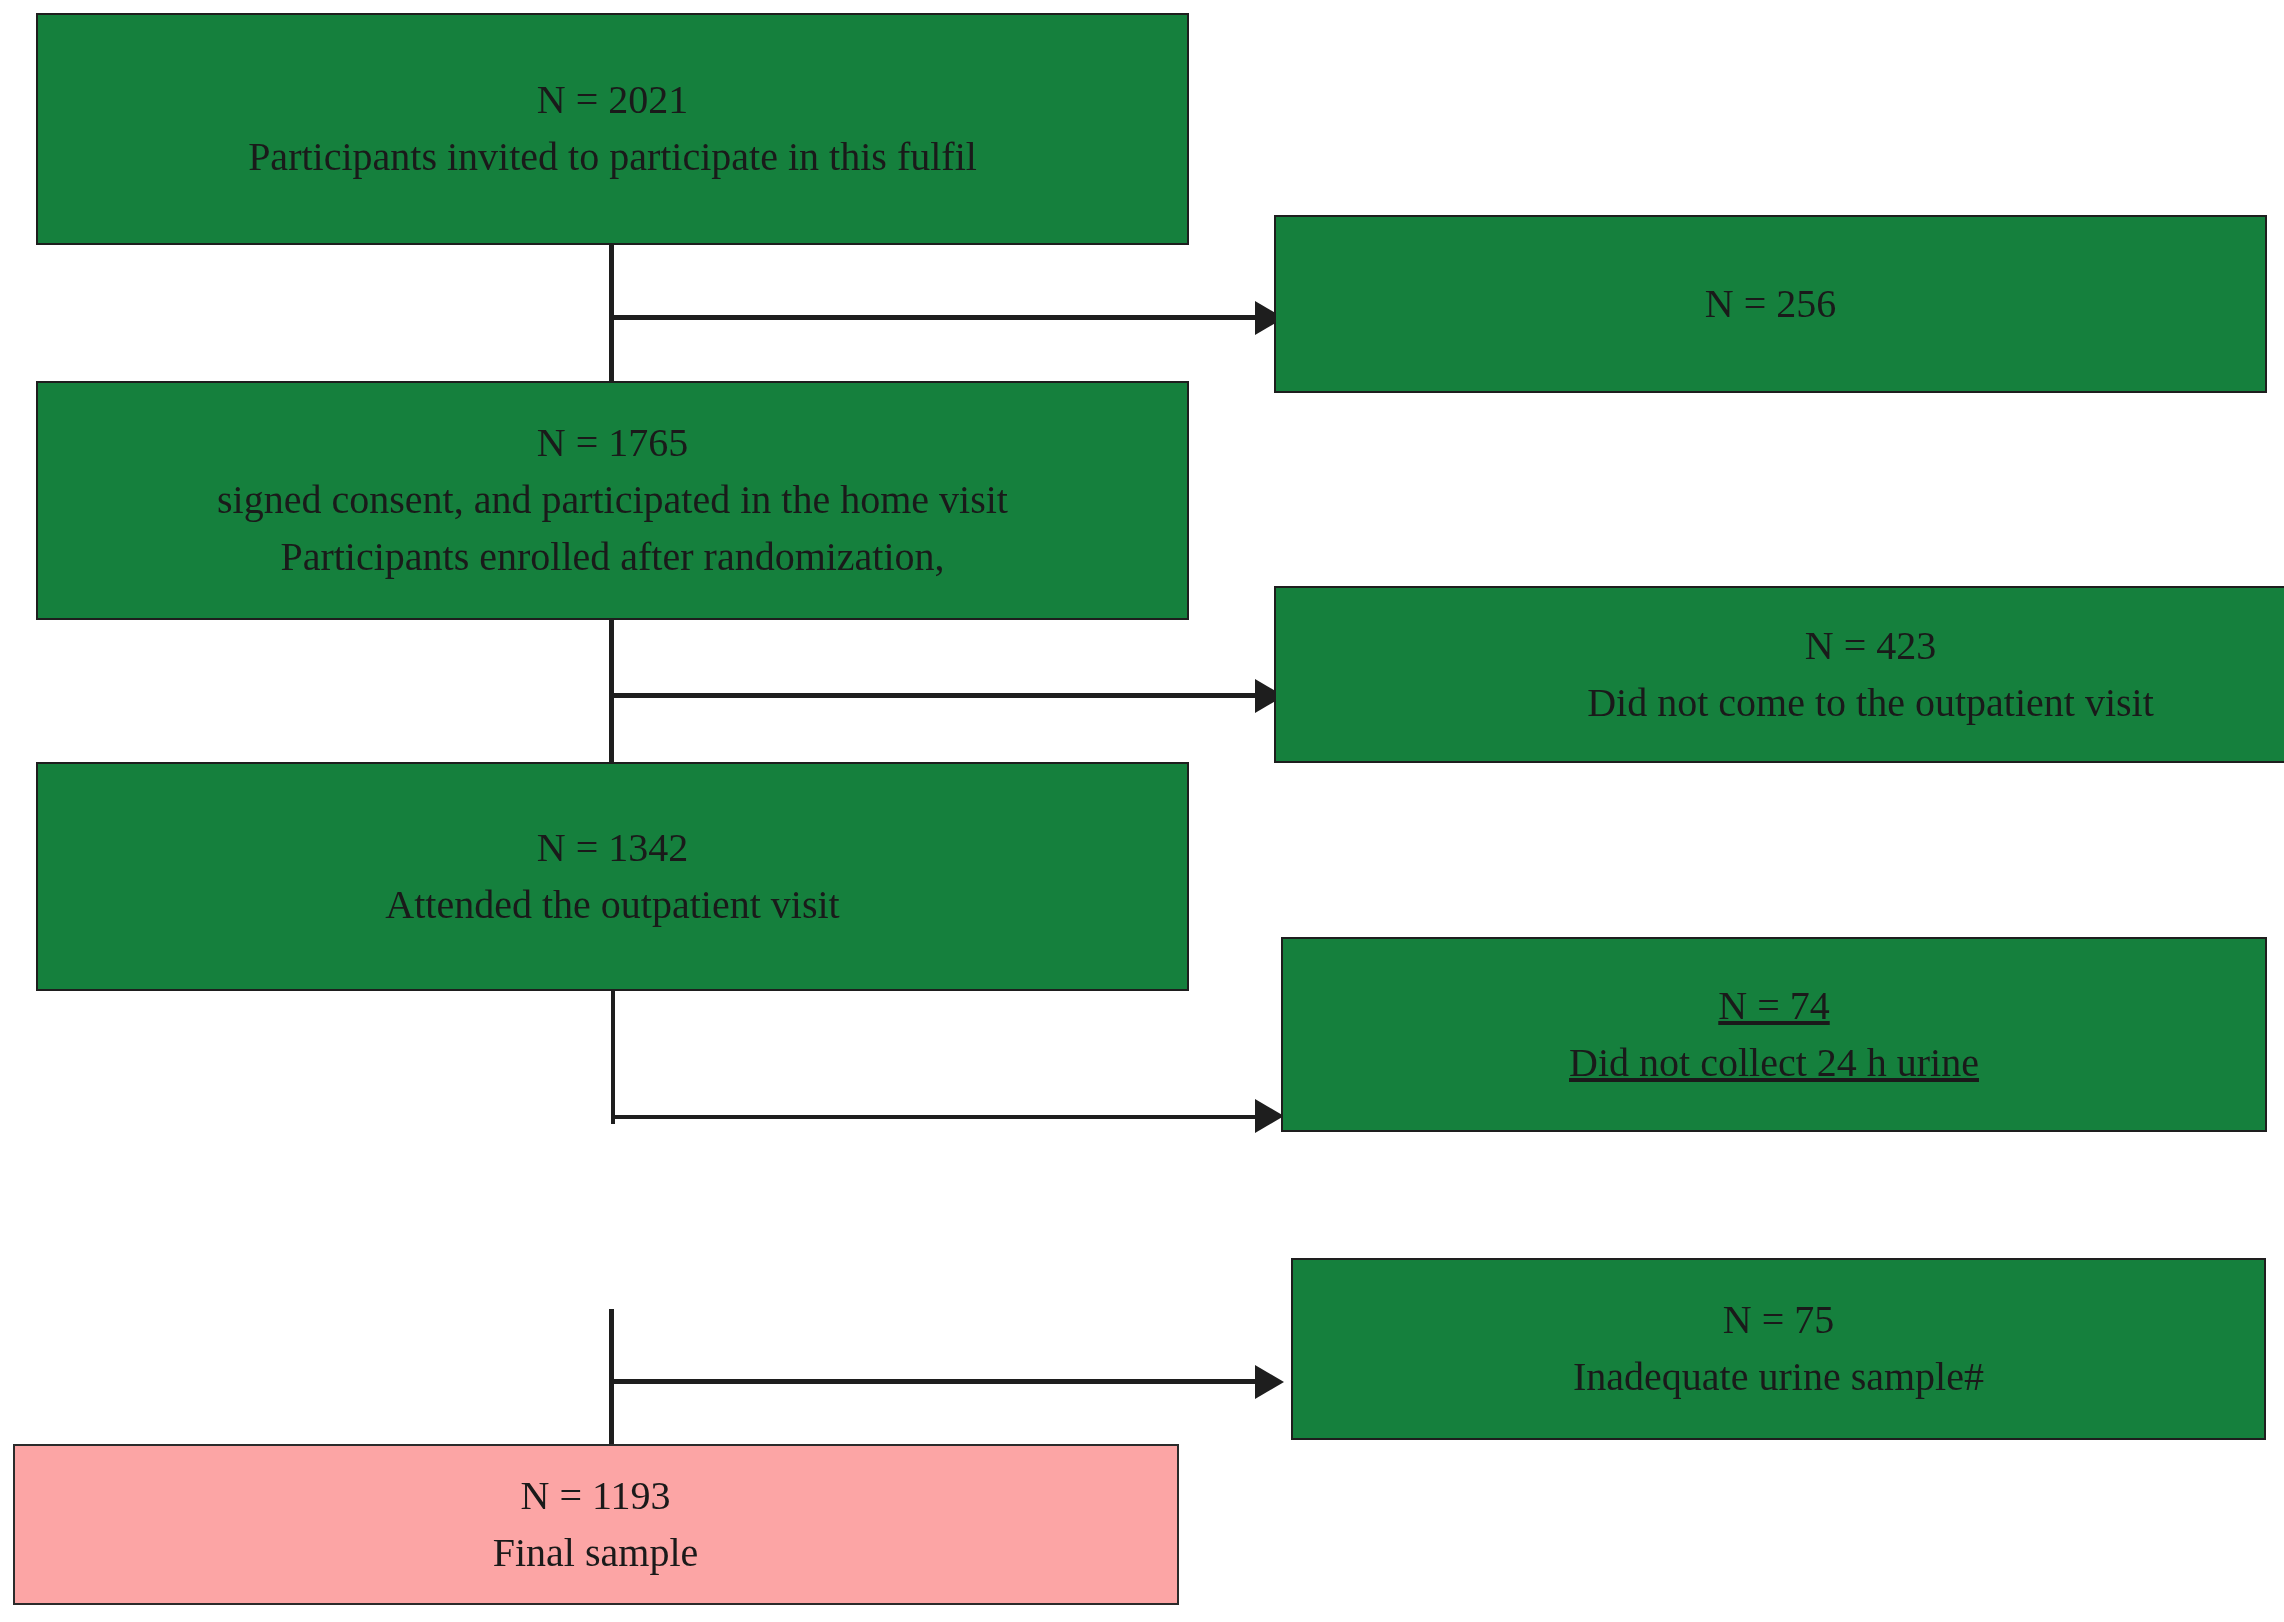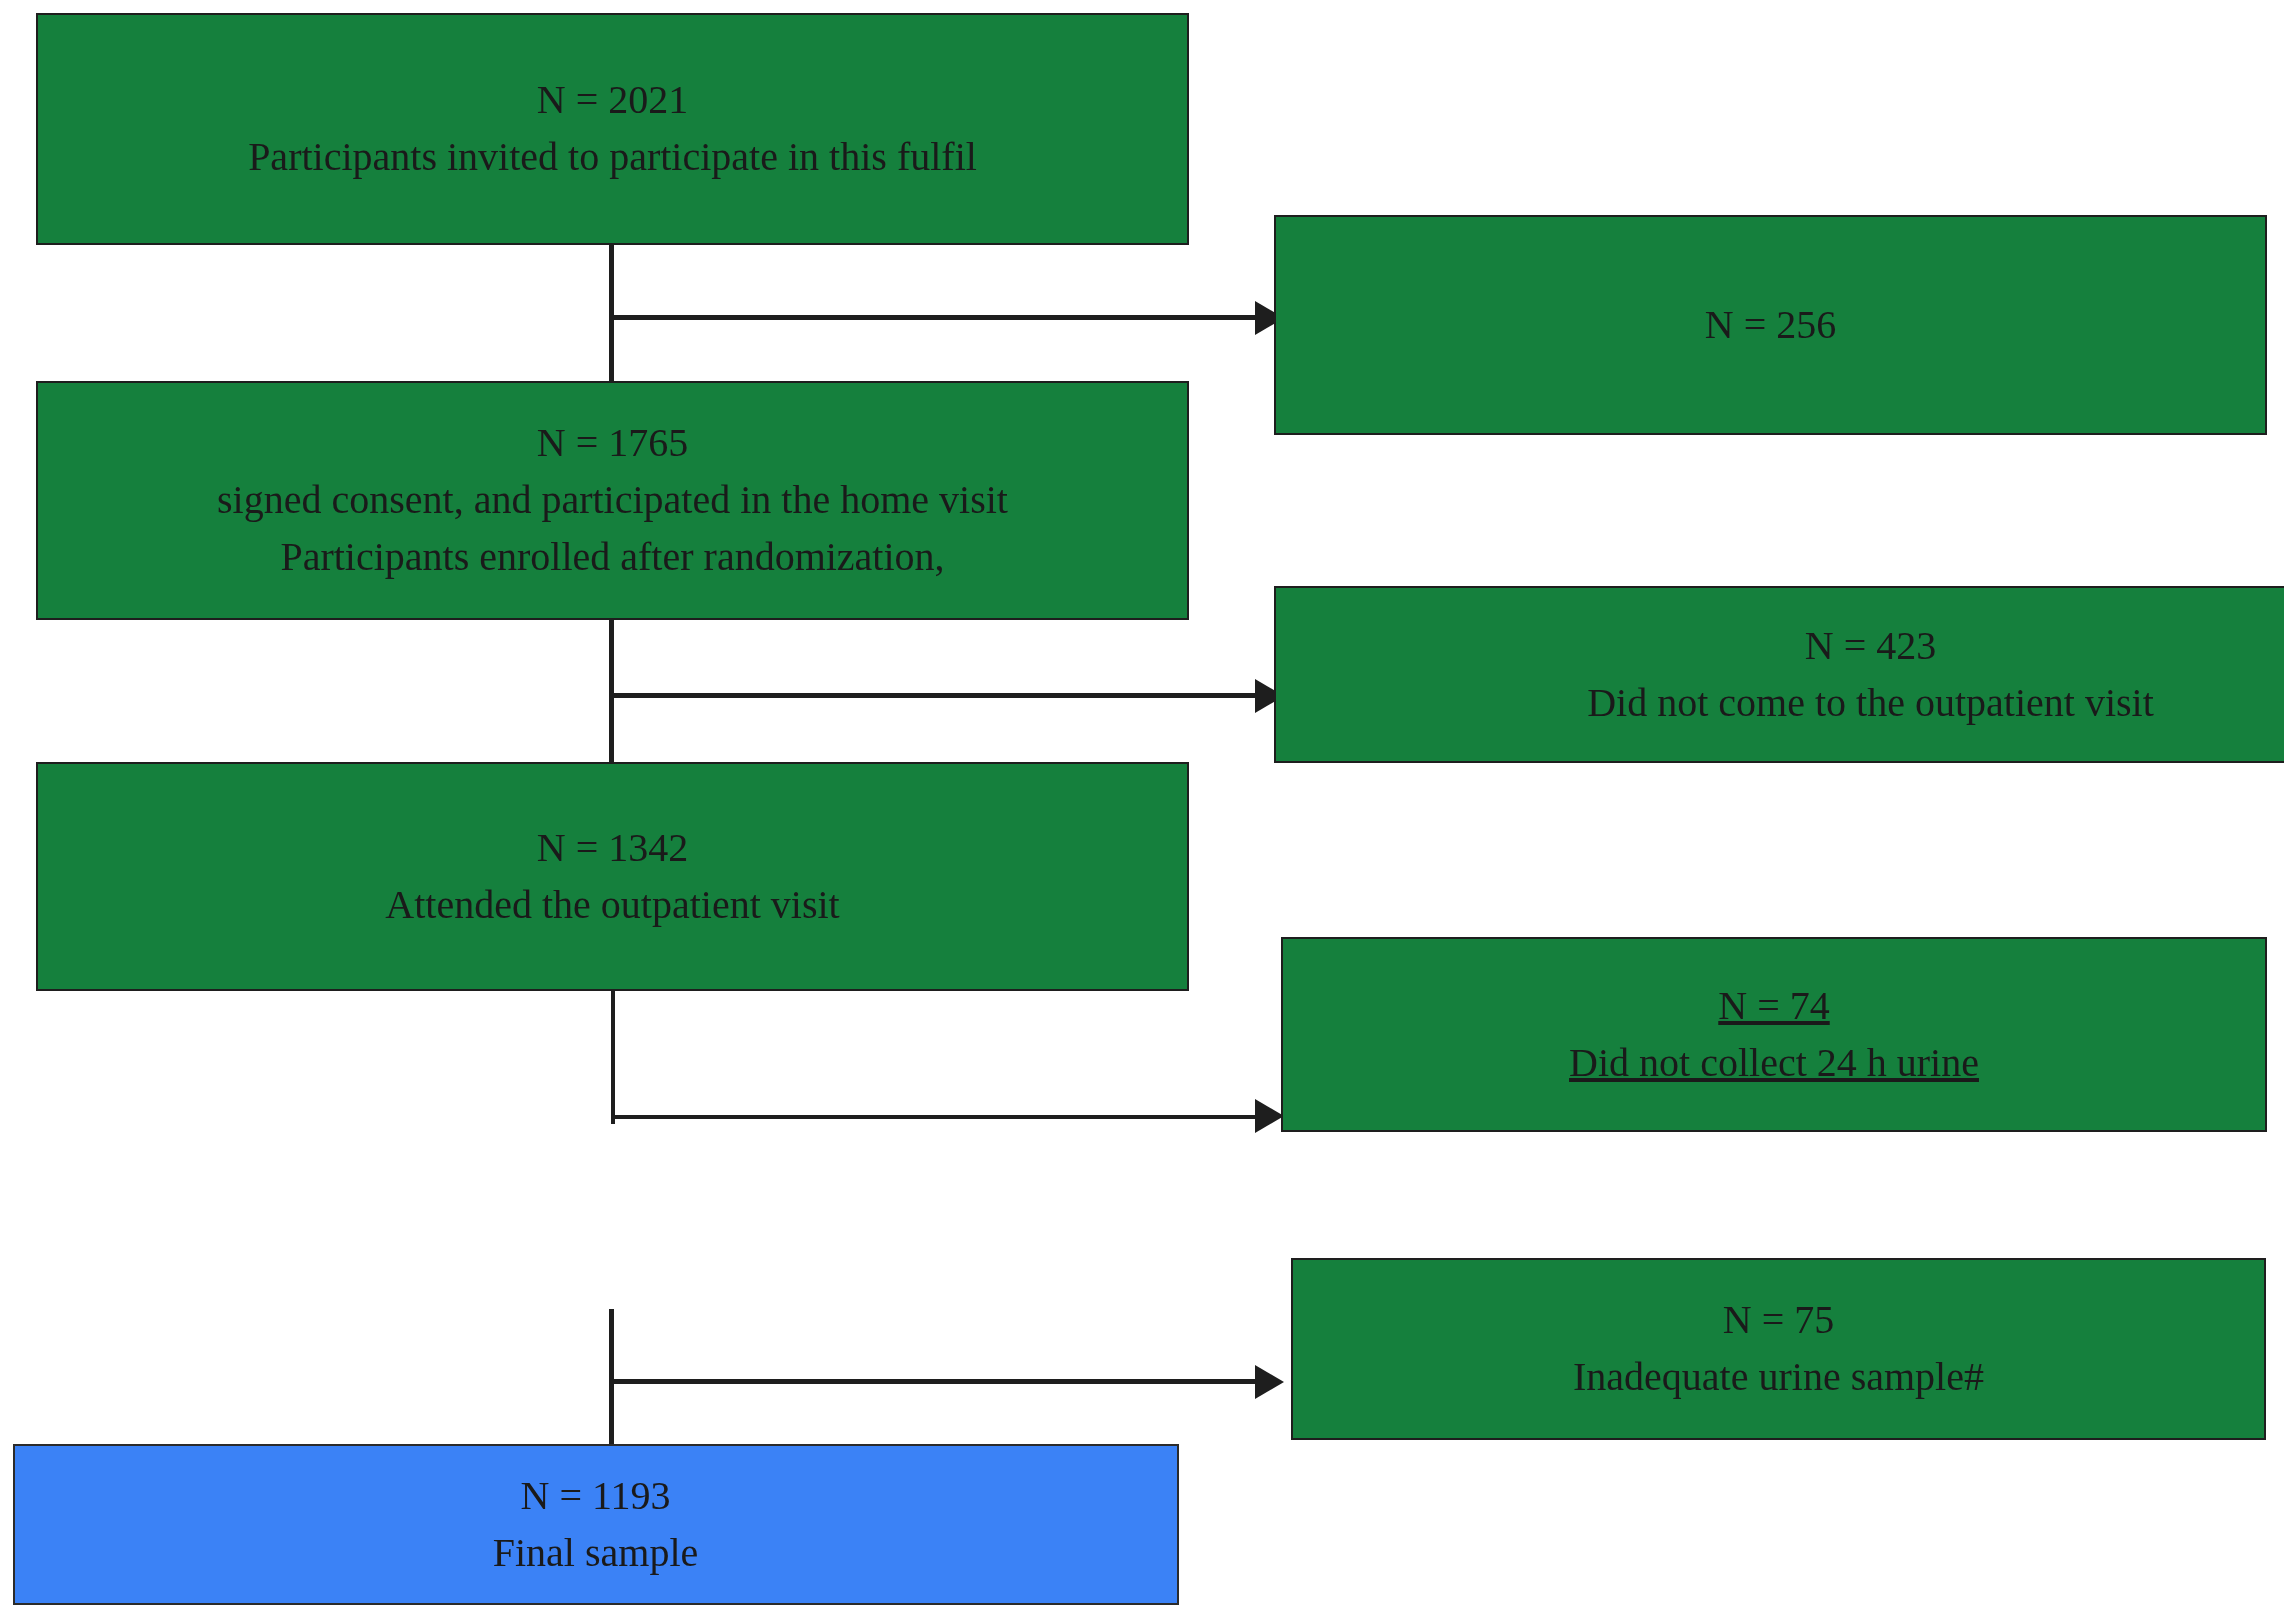--- a/index.html
+++ b/index.html
@@ -33,21 +33,21 @@
     text-align: center;
     line-height: 1.42;
     font-size: 40px;
     padding: 2.8px 12.5px;
   }
   .node .line {
     display: block;
     white-space: nowrap;
   }
   .node.final {
-    background: #3b82f6;
+    background: #fca5a5;
     border-color: #2b2b2b;
   }
 
   
   .vline {
     position: absolute;
     background: #1e1e1e;
   }
   .hline {
     position: absolute;
@@ -69,21 +69,21 @@
 
   <div class="node" style="left:36px; top:12.5px; width:1153px; height:232px;">
     <span class="line">N = 2021</span>
     <span class="line">Participants invited to participate in this fulfil</span>
   </div>
 
   <div class="vline" style="left:609px; top:245px; width:4.9px; height:137px;"></div>
   <div class="hline" style="left:609px; top:315px; width:646px; height:4.9px;"></div>
   <div class="arrowhead" style="left:1255px; top:301px;"></div>
 
-  <div class="node" style="left:1274px; top:215px; width:993px; height:220px;justify-content:center;">
+  <div class="node" style="left:1274px; top:215px; width:993px; height:178px;justify-content:center;">
     <span class="line">N = 256</span>
   </div>
 
   <div class="node" style="left:36px; top:381px; width:1153px; height:239px;">
     <span class="line">N = 1765</span>
     <span class="line">signed consent, and participated in the home visit</span>
     <span class="line">Participants enrolled after randomization,</span>
   </div>
 
   <div class="vline" style="left:609px; top:620px; width:4.9px; height:142px;"></div>

